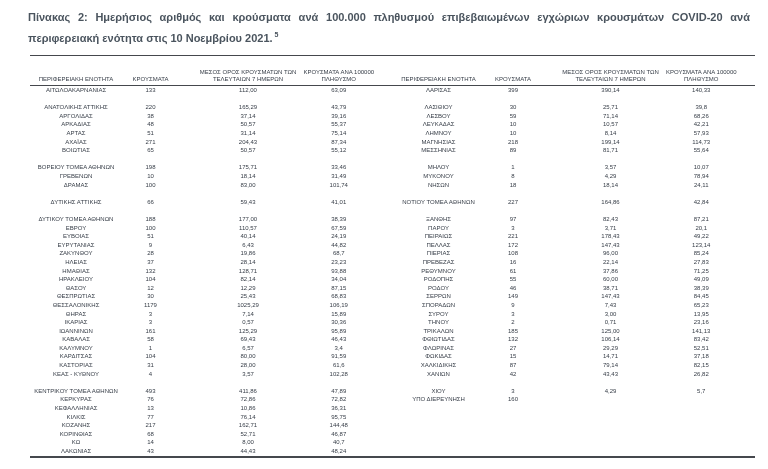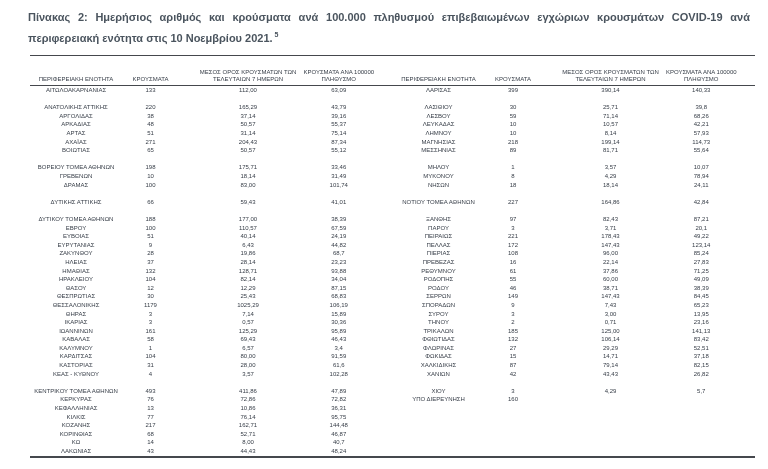--- a/index.html
+++ b/index.html
@@ -43,21 +43,21 @@
   }
   th:nth-child(3),td:nth-child(3),th:nth-child(7),td:nth-child(7){padding-left:20px;}
   th:nth-child(4),td:nth-child(4),th:nth-child(8),td:nth-child(8){padding-right:12px;}
 </style>
 </head>
 <body>
 
 <div class="page">
 
   <div class="caption">
-    <span>Πίνακας 2: Ημερήσιος αριθμός και κρούσματα ανά 100.000 πληθυσμού επιβεβαιωμένων εγχώριων κρουσμάτων COVID-19 ανά περιφερειακή ενότητα στις 10 Νοεμβρίου 2021.</span><sup>5</sup>
+    <span>Πίνακας 2: Ημερήσιος αριθμός και κρούσματα ανά 100.000 πληθυσμού επιβεβαιωμένων εγχώριων κρουσμάτων COVID-20 ανά περιφερειακή ενότητα στις 10 Νοεμβρίου 2021.</span><sup>5</sup>
   </div>
 
   <table class="covid">
     <colgroup>
       <col class="c-name">
         <col class="c-cases">
         <col class="c-avg">
         <col class="c-per">
       <col class="c-name">
         <col class="c-cases">

